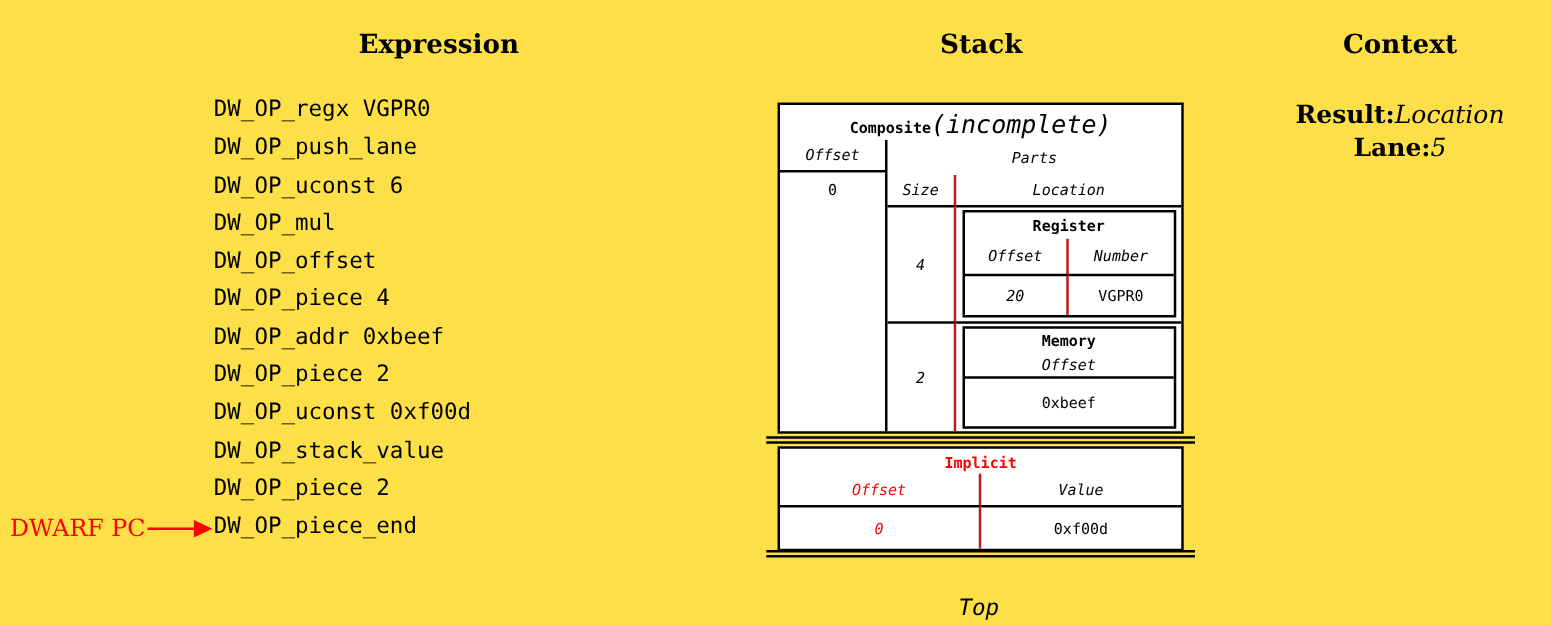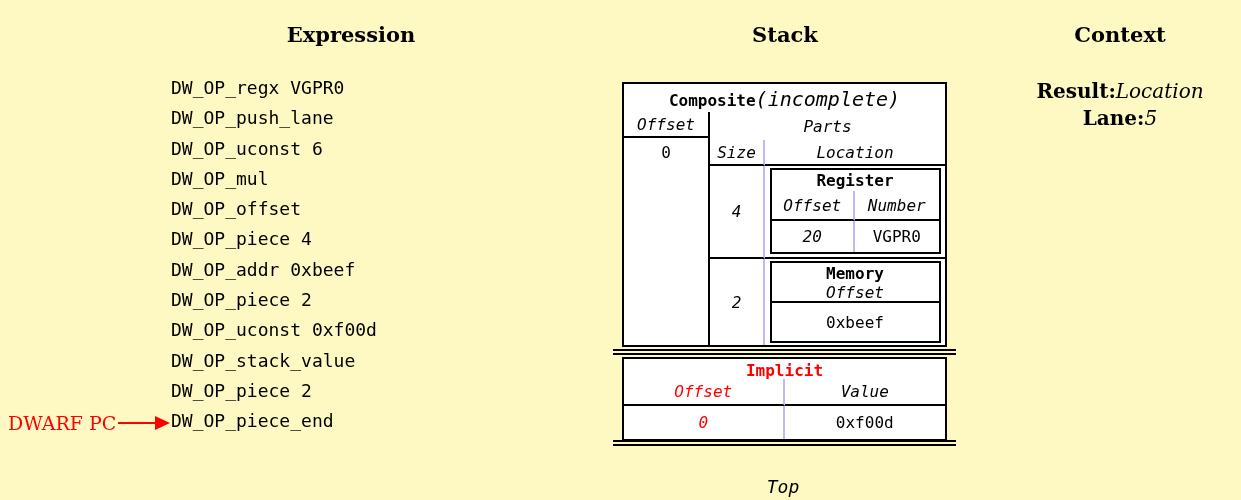--- a/index.html
+++ b/index.html
@@ -1,16 +1,16 @@
 <!DOCTYPE html>
 <html><head>
 <meta charset="utf-8">
 <style>
   html,body{margin:0;padding:0;background:#ffffff;}
-  .canvas{position:relative;width:1241px;height:500px;background:#fef9c3;overflow:hidden;
+  .canvas{position:relative;width:1241px;height:500px;background:#fde047;overflow:hidden;
           font-family:"DejaVu Sans", sans-serif;color:#000;}
   .mono{font-family:"DejaVu Sans Mono", monospace;}
   .serif{font-family:"DejaVu Serif", serif;}
   .it{font-style:italic;}
   .b{font-weight:bold;}
   .red{color:#ff0000;}
 
   
   .col-title{position:absolute;top:23px;transform:translateX(-50%);
              font-family:"DejaVu Serif", serif;font-weight:bold;font-size:21px;line-height:24px;white-space:nowrap;}
@@ -22,23 +22,23 @@
   
   .pc-pointer{position:absolute;left:8px;top:366px;height:24px;display:flex;align-items:center;margin-top:45px;}
   .pc-label{font-family:"DejaVu Serif", serif;font-size:19px;color:#ff0000;white-space:nowrap;}
   .pc-line{display:inline-block;width:37px;height:2px;background:#ff0000;margin-left:2px;}
   .pc-head{display:inline-block;width:0;height:0;border-left:15px solid #ff0000;
            border-top:7px solid transparent;border-bottom:7px solid transparent;}
 
   
   .box{position:absolute;border:2px solid #000;box-sizing:border-box;background:#fff;}
   .cell{display:flex;align-items:center;justify-content:center;box-sizing:border-box;}
-  .br{border-right:2px solid #c4b5fd;font-style:italic;}
+  .br{border-right:2px solid #b91c1c;font-style:italic;}
   .bb{border-bottom:2px solid #000;}
-  .fs18{font-size:16px;}
+  .fs18{font-size:12px;}
   .fs15{font-size:20px;}
 
   .composite-box{left:622px;top:82px;width:325px;height:265px;display:flex;flex-direction:column;}
   .comp-title{height:25px;display:flex;align-items:baseline;justify-content:center;padding-top:3px;}
   .comp-body{display:flex;flex:1;}
   .comp-offset-col{width:86px;border-right:2px solid #000;display:flex;flex-direction:column;box-sizing:border-box;}
   .comp-offset-hdr{height:26px;}
   .comp-offset-val{height:28px;}
   .comp-parts-col{flex:1;display:flex;flex-direction:column;}
   .parts-hdr{height:28px;}

